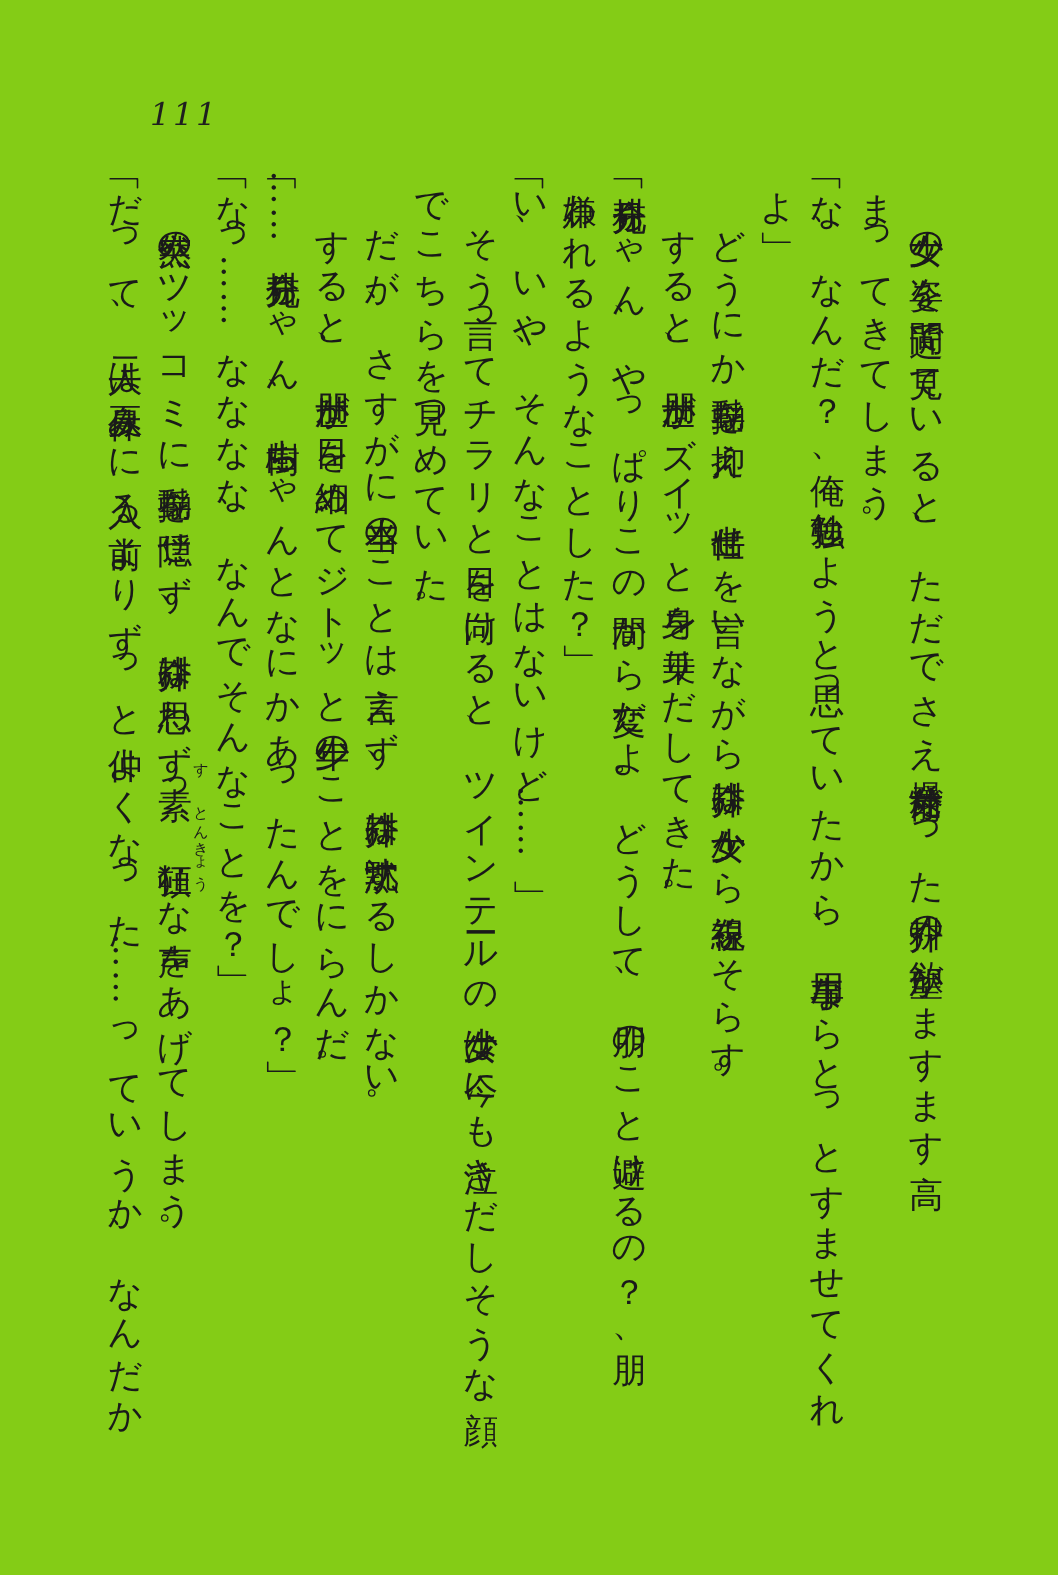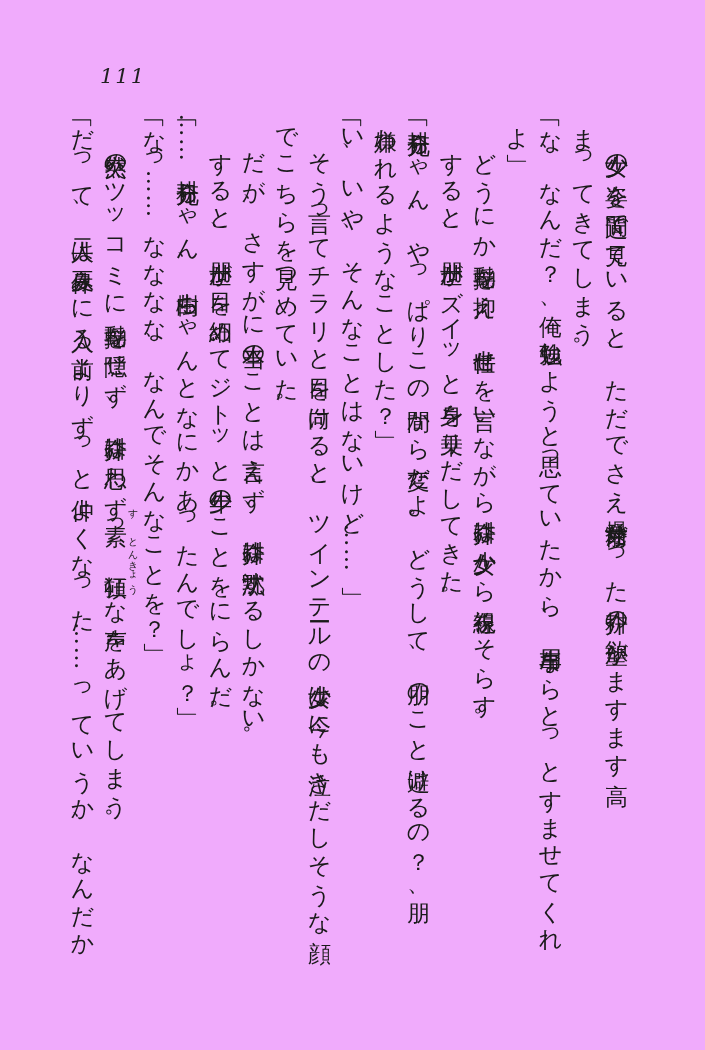--- a/index.html
+++ b/index.html
@@ -9,21 +9,21 @@
   }
   body {
     width: 705px;
     height: 1050px;
     font-family: "DejaVu Serif", "Liberation Serif", serif;
   }
   .page {
     position: relative;
     width: 705px;
     height: 1050px;
-    background: #f0abfc;
+    background: #84cc16;
     overflow: hidden;
   }
   .page-number {
     position: absolute;
     top: 64px;
     left: 100px;
     font-size: 21px;
     color: #1f1f1f;
     letter-spacing: 2px;
     font-style: italic;

